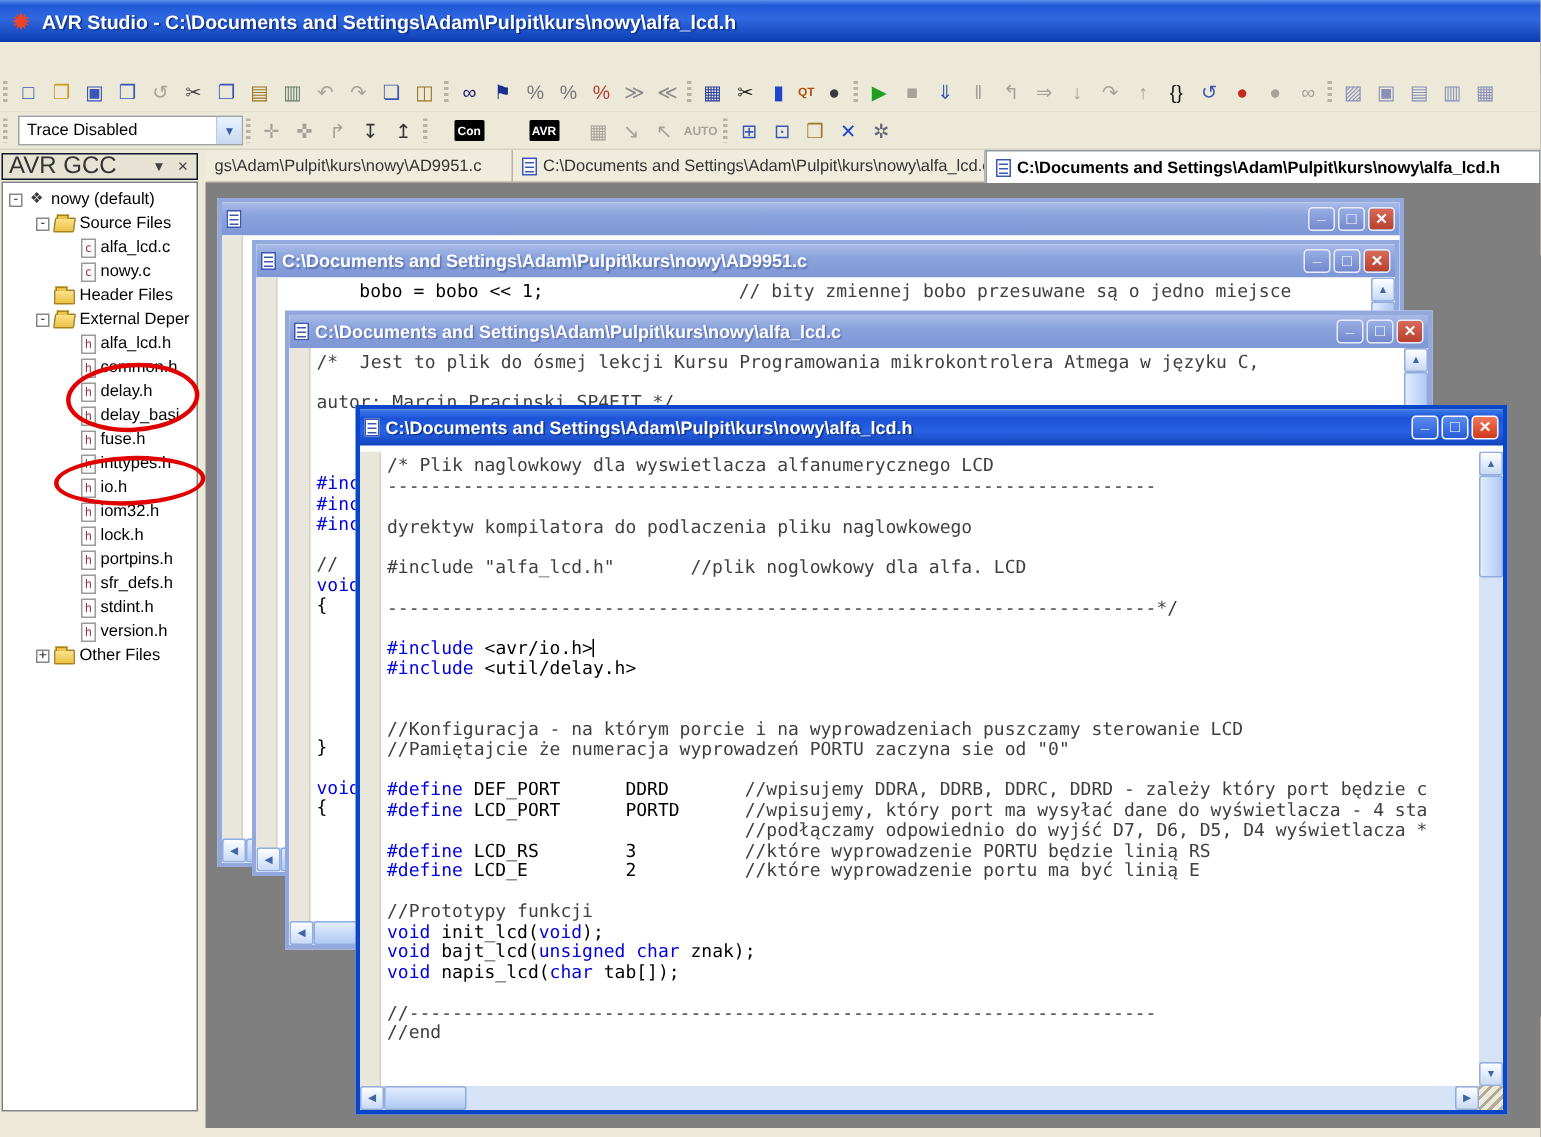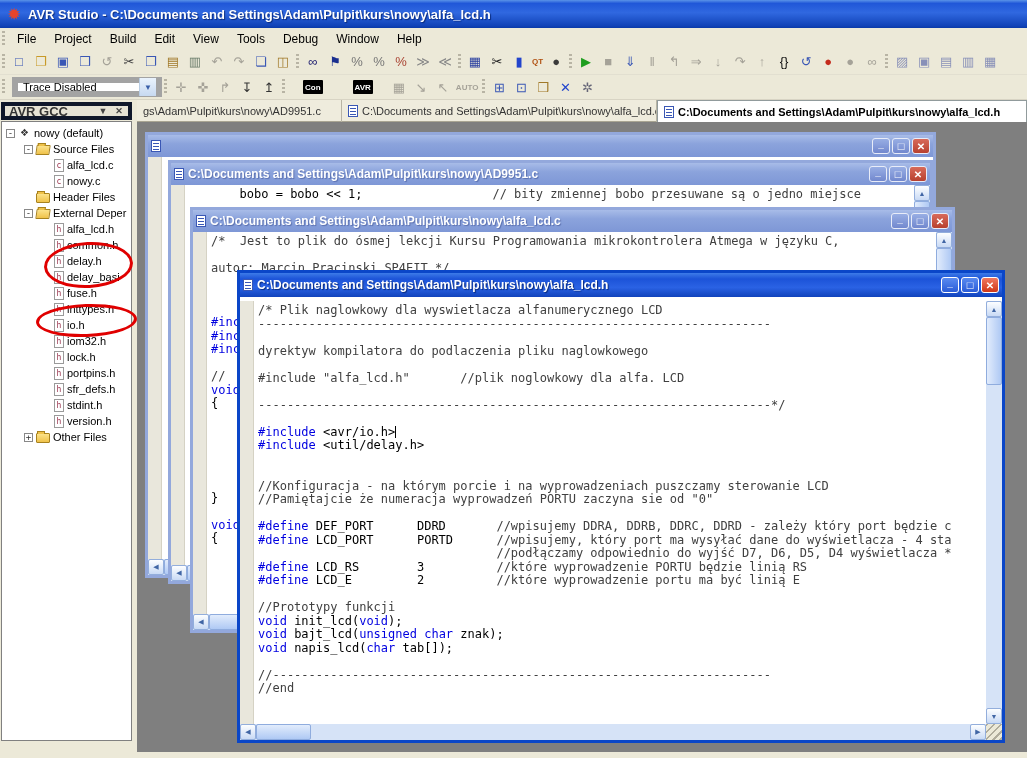--- a/index.html
+++ b/index.html
@@ -23,32 +23,32 @@
 
   
   .toolbar { position:absolute; left:0; width:1027px; background:#ECE9D8; display:flex; align-items:center; }
   #toolbar1 { top:49px; height:26px; border-bottom:1px solid #E2DFD0; }
   #toolbar2 { top:75px; height:25px; border-bottom:1px solid #D8D4C4; }
   .tbtn { width:22px; height:20px; display:flex; align-items:center; justify-content:center;
     font-size:13px; flex:none; }
   .tbtn.badge-black { width:auto; padding:0 2px; margin:0 15px; height:14px; background:#000; color:#fff;
     font-size:8px; font-weight:bold; border-radius:1px; }
   .tbtn.badge-text { width:auto; padding:0 2px; font-size:8px; font-weight:bold; }
-  .combo { width:150px; height:20px; margin-left:4px; background:#fff; border:6px solid #a3a3a3;
+  .combo { width:150px; height:20px; margin-left:4px; background:#fff; border:1px solid #a3a3a3;
     display:flex; align-items:center; font-size:11px; color:#000; padding-left:5px; flex:none; }
   .combo-btn { margin-left:auto; width:17px; height:18px; flex:none;
     background:linear-gradient(180deg,#EAF3FD,#C7D9F1); border-left:1px solid #B9CDE4;
     display:flex; align-items:center; justify-content:center; color:#3A5FA8; font-size:8px; }
   .combo-btn::before { content:"▼"; }
 
   
   .sidebar { position:absolute; left:0; top:100px; width:137px; height:658px; background:#ECE9D8; }
   .sidebar-header { position:absolute; left:1px; top:2px; width:131px; height:18px;
-    display:flex; align-items:center; font-size:13px; font-weight:bold; color:#333;
-    padding:0 2px 0 4px; background:#E6E3D5; border:4px solid #0f172a; }
+    display:flex; align-items:center; font-size:16px; font-weight:normal; color:#333;
+    padding:0 2px 0 4px; background:#E6E3D5; border:1px solid #0f172a; }
   .ph-btn { width:14px; height:14px; display:flex; align-items:center; justify-content:center;
     color:#444; font-size:9px; margin-left:2px; }
   .ph-menu::before { content:"▼"; }
   .ph-close::before { content:"✕"; }
   .sidebar-spacer { flex:1; }
   .tree { position:absolute; left:1px; top:21px; width:131px; height:620px; background:#fff;
     border:1px solid #808080; overflow:hidden; padding-top:3px; }
   .tree-row { height:16px; display:flex; align-items:center; gap:3px; font-size:11px; color:#000;
     white-space:nowrap; }
   .expander { width:9px; height:9px; border:1px solid #888; background:#fff; flex:none;
@@ -150,34 +150,20 @@
 </head>
 <body>
 
 <div id="screen">
 
   <div class="titlebar">
     <span class="appicon">✹</span>
     <span>AVR Studio - C:\Documents and Settings\Adam\Pulpit\kurs\nowy\alfa_lcd.h</span>
   </div>
 
-  <div class="menubar">
-    <span class="grip"></span>
-    <span id="menu-items" style="display:flex">
-        <span class="menu-item">File</span>
-        <span class="menu-item">Project</span>
-        <span class="menu-item">Build</span>
-        <span class="menu-item">Edit</span>
-        <span class="menu-item">View</span>
-        <span class="menu-item">Tools</span>
-        <span class="menu-item">Debug</span>
-        <span class="menu-item">Window</span>
-        <span class="menu-item">Help</span>
-      </span>
-  </div>
 
   <div class="toolbar" id="toolbar1">
       <span class="grip"></span>
       <span class="tbtn" style="color: rgb(58, 87, 181);">□</span>
       <span class="tbtn" style="color: rgb(200, 154, 40);">❐</span>
       <span class="tbtn" style="color: rgb(58, 87, 181);">▣</span>
       <span class="tbtn" style="color: rgb(58, 87, 181);">❒</span>
       <span class="tbtn" style="color: rgb(165, 162, 152);">↺</span>
       <span class="tbtn" style="color: rgb(68, 68, 68);">✂</span>
       <span class="tbtn" style="color: rgb(58, 87, 181);">❐</span>

